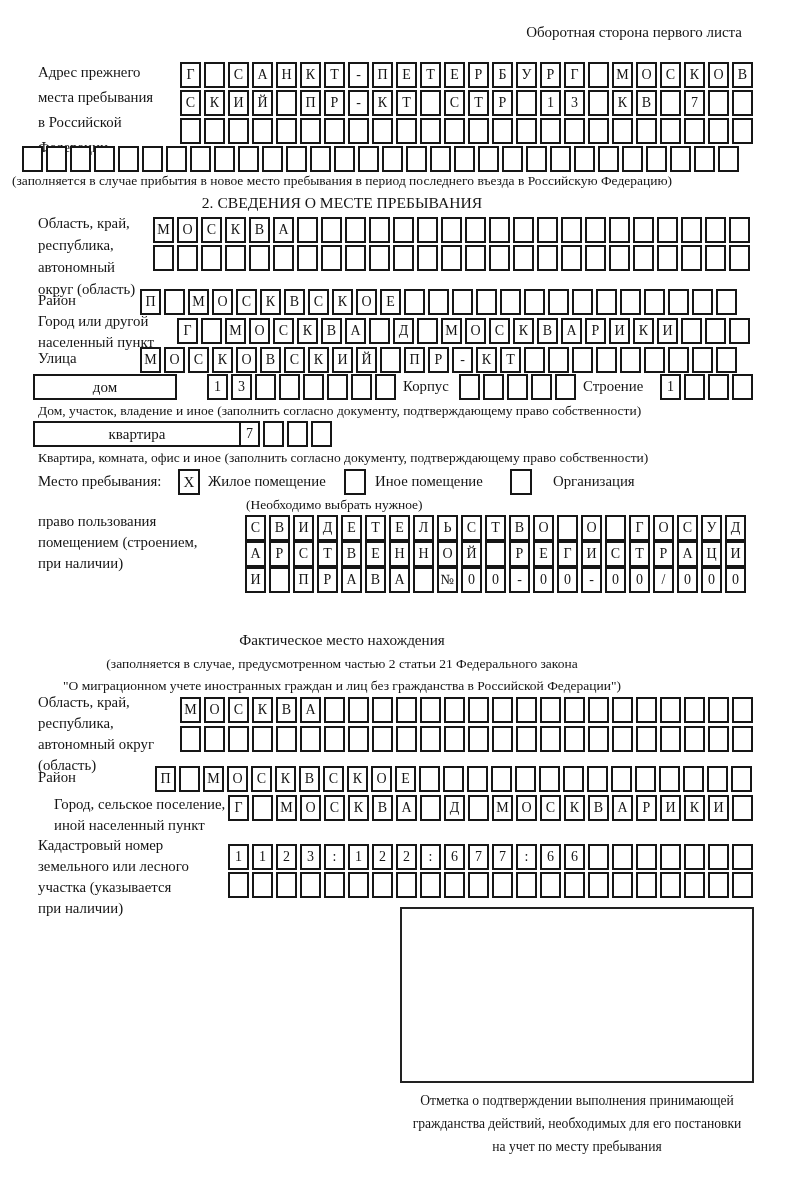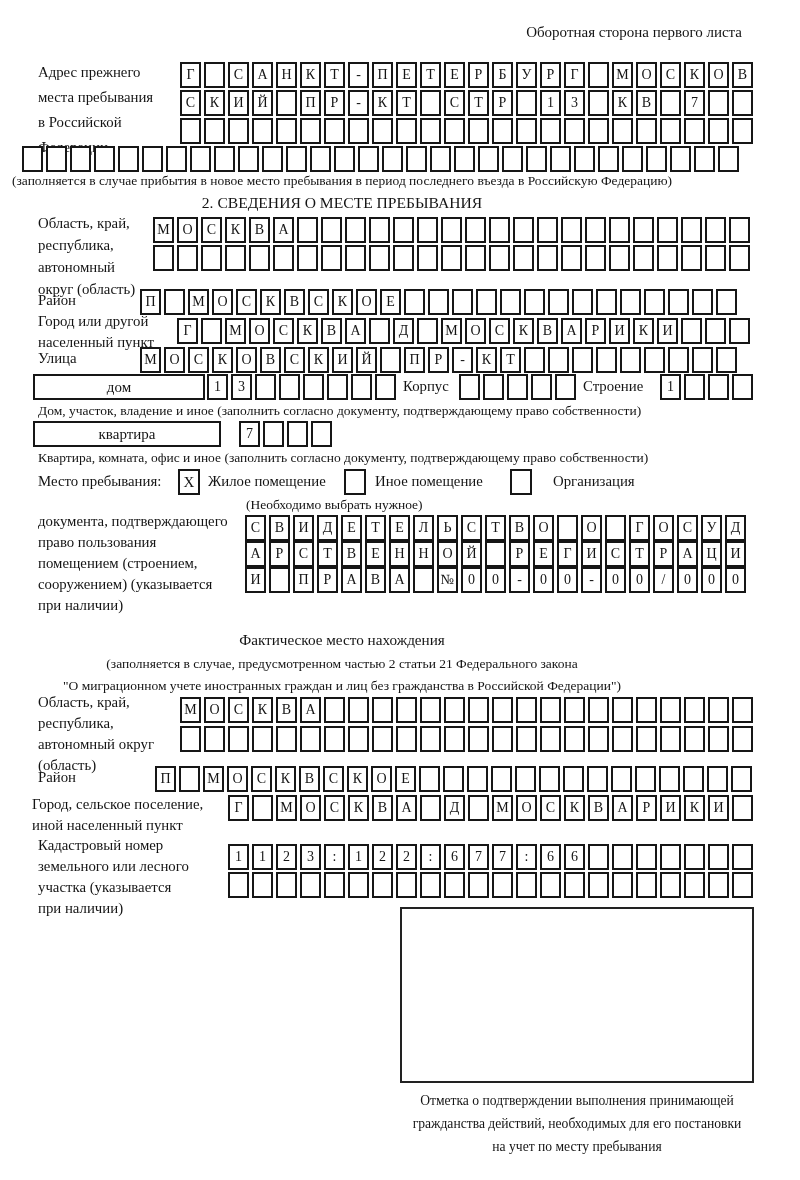--- a/index.html
+++ b/index.html
@@ -293,21 +293,21 @@
     <div class="cell"></div>
     <div class="cell"></div>
     <div class="cell"></div>
     <div class="cell"></div>
     <div class="cell"></div>
     <div class="cell"></div>
     <div class="cell"></div>
     <div class="cell"></div>
   </div>
 
-<div class="wbox" style="left:33px;top:374px;width:172px">дом</div>
+<div class="wbox" style="left:33px;top:374px;width:144px">дом</div>
 <div class="grid-row" style="left:207px;top:374px">
     <div class="cell">1</div>
     <div class="cell">3</div>
     <div class="cell"></div>
     <div class="cell"></div>
     <div class="cell"></div>
     <div class="cell"></div>
     <div class="cell"></div>
     <div class="cell"></div>
   </div>
@@ -321,43 +321,41 @@
   </div>
 <div class="inline-lbl" style="left:583px;top:378px">Строение</div>
 <div class="grid-row" style="left:660px;top:374px">
     <div class="cell">1</div>
     <div class="cell"></div>
     <div class="cell"></div>
     <div class="cell"></div>
   </div>
 <div class="abs note" style="left:38px;top:403px">Дом, участок, владение и иное (заполнить согласно документу, подтверждающему право собственности)</div>
 
-<div class="wbox" style="left:33px;top:421px;width:188px">квартира</div>
+<div class="wbox" style="left:33px;top:421px;width:208px">квартира</div>
 <div class="grid-row" style="left:239px;top:421px">
     <div class="cell">7</div>
     <div class="cell"></div>
     <div class="cell"></div>
     <div class="cell"></div>
   </div>
 <div class="abs note" style="left:38px;top:450px">Квартира, комната, офис и иное (заполнить согласно документу, подтверждающему право собственности)</div>
 
 <div class="inline-lbl" style="left:38px;top:473px">Место пребывания:</div>
 <div class="cbox" style="left:178px;top:469px">X</div>
 <div class="inline-lbl" style="left:208px;top:473px">Жилое помещение</div>
 <div class="cbox" style="left:344px;top:469px"></div>
 <div class="inline-lbl" style="left:375px;top:473px">Иное помещение</div>
 <div class="cbox" style="left:510px;top:469px"></div>
 <div class="inline-lbl" style="left:553px;top:473px">Организация</div>
 <div class="abs note" style="left:246px;top:497px">(Необходимо выбрать нужное)</div>
 
 <div class="lbl" style="left:38px;top:511px;line-height:21px">
-  <div>документа, подтверждающего</div>
   <div>право пользования</div>
   <div>помещением (строением,</div>
-  <div>сооружением) (указывается</div>
   <div>при наличии)</div>
 </div>
 <div class="grid-row" style="left:245px;top:515px">
     <div class="cell">С</div>
     <div class="cell">В</div>
     <div class="cell">И</div>
     <div class="cell">Д</div>
     <div class="cell">Е</div>
     <div class="cell">Т</div>
     <div class="cell">Е</div>
@@ -508,21 +506,21 @@
     <div class="cell"></div>
     <div class="cell"></div>
     <div class="cell"></div>
     <div class="cell"></div>
     <div class="cell"></div>
     <div class="cell"></div>
     <div class="cell"></div>
     <div class="cell"></div>
   </div>
 
-<div class="lbl" style="left:32px;top:794px;line-height:21px">
+<div class="lbl" style="left:54px;top:794px;line-height:21px">
   <div>Город, сельское поселение,</div>
   <div>иной населенный пункт</div>
 </div>
 <div class="grid-row" style="left:228px;top:795px">
     <div class="cell">Г</div>
     <div class="cell"></div>
     <div class="cell">М</div>
     <div class="cell">О</div>
     <div class="cell">С</div>
     <div class="cell">К</div>

